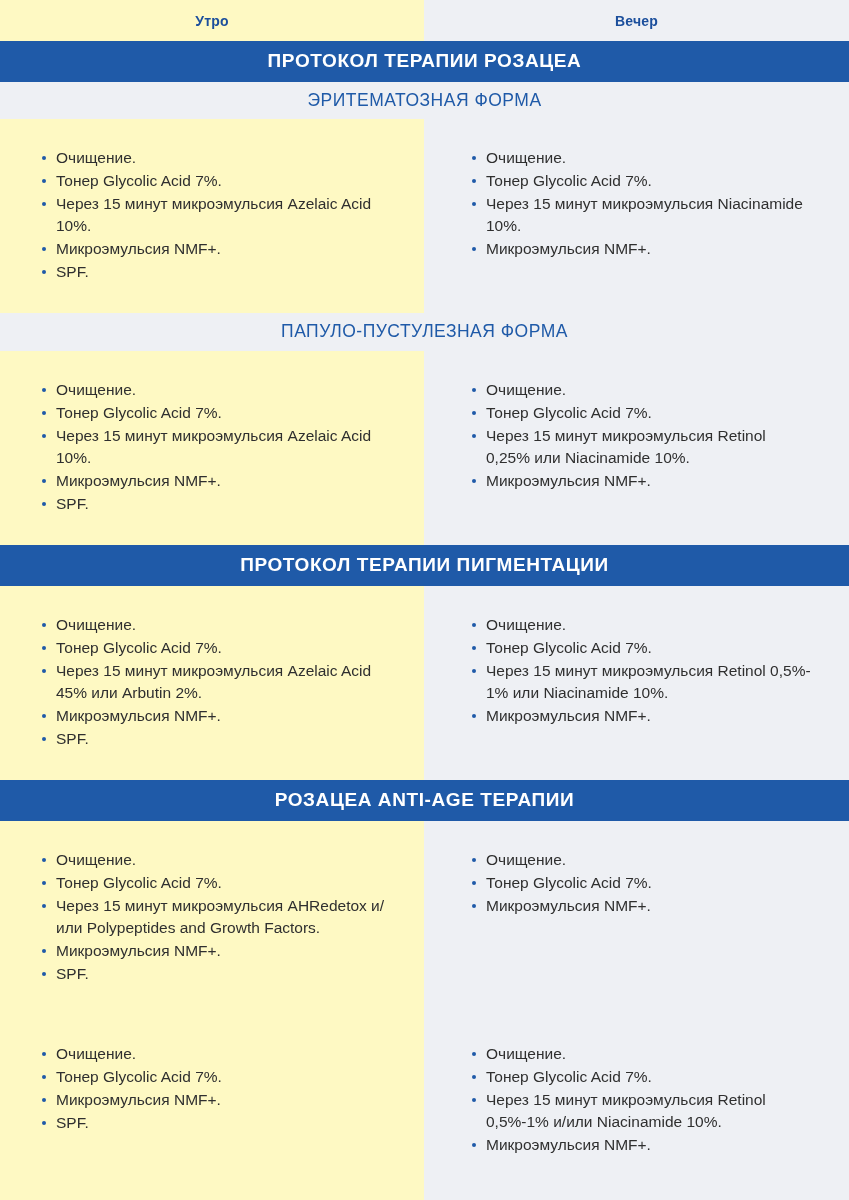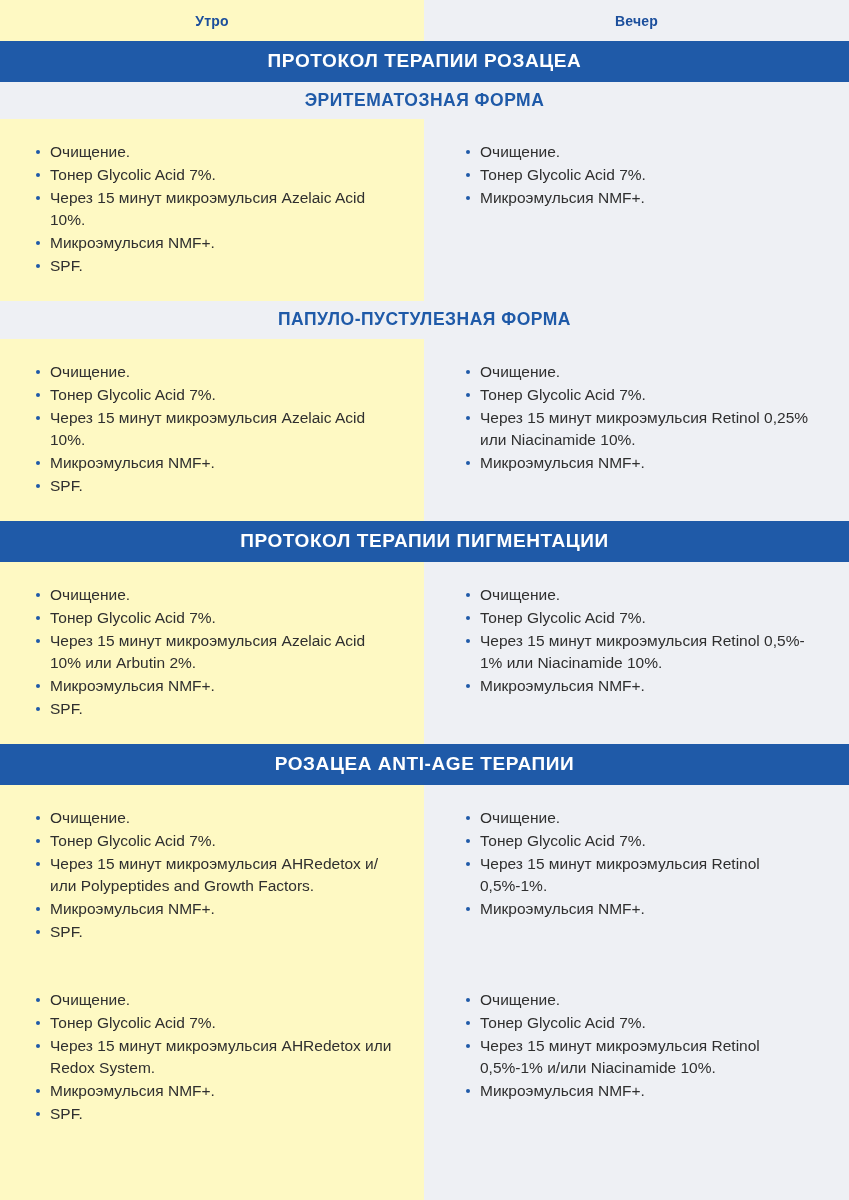--- a/index.html
+++ b/index.html
@@ -63,42 +63,42 @@
     letter-spacing: 0.6px;
     padding: 10px 6px 11px 6px;
     line-height: 1.05;
   }
   
   .subbanner {
     background: #eef0f4;
     color: #1f5aa8;
     text-align: center;
     font-size: 17.5px;
-    font-weight: bold;
+    font-weight: normal;
     letter-spacing: 0.5px;
     padding: 9px 6px 10px 6px;
     line-height: 1.05;
   }
   
   .row {
     display: flex;
     align-items: stretch;
   }
   .cell {
     flex: 0 0 424px;
     padding: 12px 20px 14px 20px;
     box-sizing: border-box;
   }
   .cell.right {
     flex: 0 0 425px;
     padding-left: 26px;
   }
   ul.steps {
     list-style: none;
-    margin: 10px;
+    margin: 16px;
     padding: 0;
   }
   ul.steps li {
     position: relative;
     padding-left: 20px;
     font-size: 15.5px;
     line-height: 1.42;
     color: #2f2f2f;
     margin: 0 0 1px 0;
   }
@@ -139,20 +139,21 @@
           <li>Тонер Glycolic Acid 7%.</li>
           <li>Через 15 минут микроэмульсия Azelaic Acid 10%.</li>
           <li>Микроэмульсия NMF+.</li>
           <li>SPF.</li>
         </ul>
       </div>
       <div class="cell right">
         <ul class="steps">
           <li>Очищение.</li>
           <li>Тонер Glycolic Acid 7%.</li>
+          <li>Через 15 минут микроэмульсия Niacinamide 10%.</li>
           <li>Микроэмульсия NMF+.</li>
         </ul>
       </div>
     </div>
 
     <div class="subbanner">ПАПУЛО-ПУСТУЛЕЗНАЯ ФОРМА</div>
     <div class="row">
       <div class="cell">
         <ul class="steps">
           <li>Очищение.</li>
@@ -171,21 +172,21 @@
         </ul>
       </div>
     </div>
 
     <div class="banner">ПРОТОКОЛ ТЕРАПИИ ПИГМЕНТАЦИИ</div>
     <div class="row">
       <div class="cell">
         <ul class="steps">
           <li>Очищение.</li>
           <li>Тонер Glycolic Acid 7%.</li>
-          <li>Через 15 минут микроэмульсия Azelaic Acid 10% или Arbutin 2%.</li>
+          <li>Через 15 минут микроэмульсия Azelaic Acid 45% или Arbutin 2%.</li>
           <li>Микроэмульсия NMF+.</li>
           <li>SPF.</li>
         </ul>
       </div>
       <div class="cell right">
         <ul class="steps">
           <li>Очищение.</li>
           <li>Тонер Glycolic Acid 7%.</li>
           <li>Через 15 минут микроэмульсия Retinol 0,5%- 1% или Niacinamide 10%.</li>
           <li>Микроэмульсия NMF+.</li>
@@ -201,32 +202,30 @@
           <li>Тонер Glycolic Acid 7%.</li>
           <li>Через 15 минут микроэмульсия AHRedetox и/или Polypeptides and Growth Factors.</li>
           <li>Микроэмульсия NMF+.</li>
           <li>SPF.</li>
         </ul>
       </div>
       <div class="cell right">
         <ul class="steps">
           <li>Очищение.</li>
           <li>Тонер Glycolic Acid 7%.</li>
-          <li>Через 15 минут микроэмульсия Retinol 0,5%-1%.</li>
-          <li>Микроэмульсия NMF+.</li>
-        </ul>
-      </div>
-    </div>
-
-    <div class="row">
-      <div class="cell">
-        <ul class="steps">
-          <li>Очищение.</li>
-          <li>Тонер Glycolic Acid 7%.</li>
-          <li>Через 15 минут микроэмульсия AHRedetox или Redox System.</li>
+          <li>Микроэмульсия NMF+.</li>
+        </ul>
+      </div>
+    </div>
+
+    <div class="row">
+      <div class="cell">
+        <ul class="steps">
+          <li>Очищение.</li>
+          <li>Тонер Glycolic Acid 7%.</li>
           <li>Микроэмульсия NMF+.</li>
           <li>SPF.</li>
         </ul>
       </div>
       <div class="cell right">
         <ul class="steps">
           <li>Очищение.</li>
           <li>Тонер Glycolic Acid 7%.</li>
           <li>Через 15 минут микроэмульсия Retinol 0,5%-1% и/или Niacinamide 10%.</li>
           <li>Микроэмульсия NMF+.</li>

